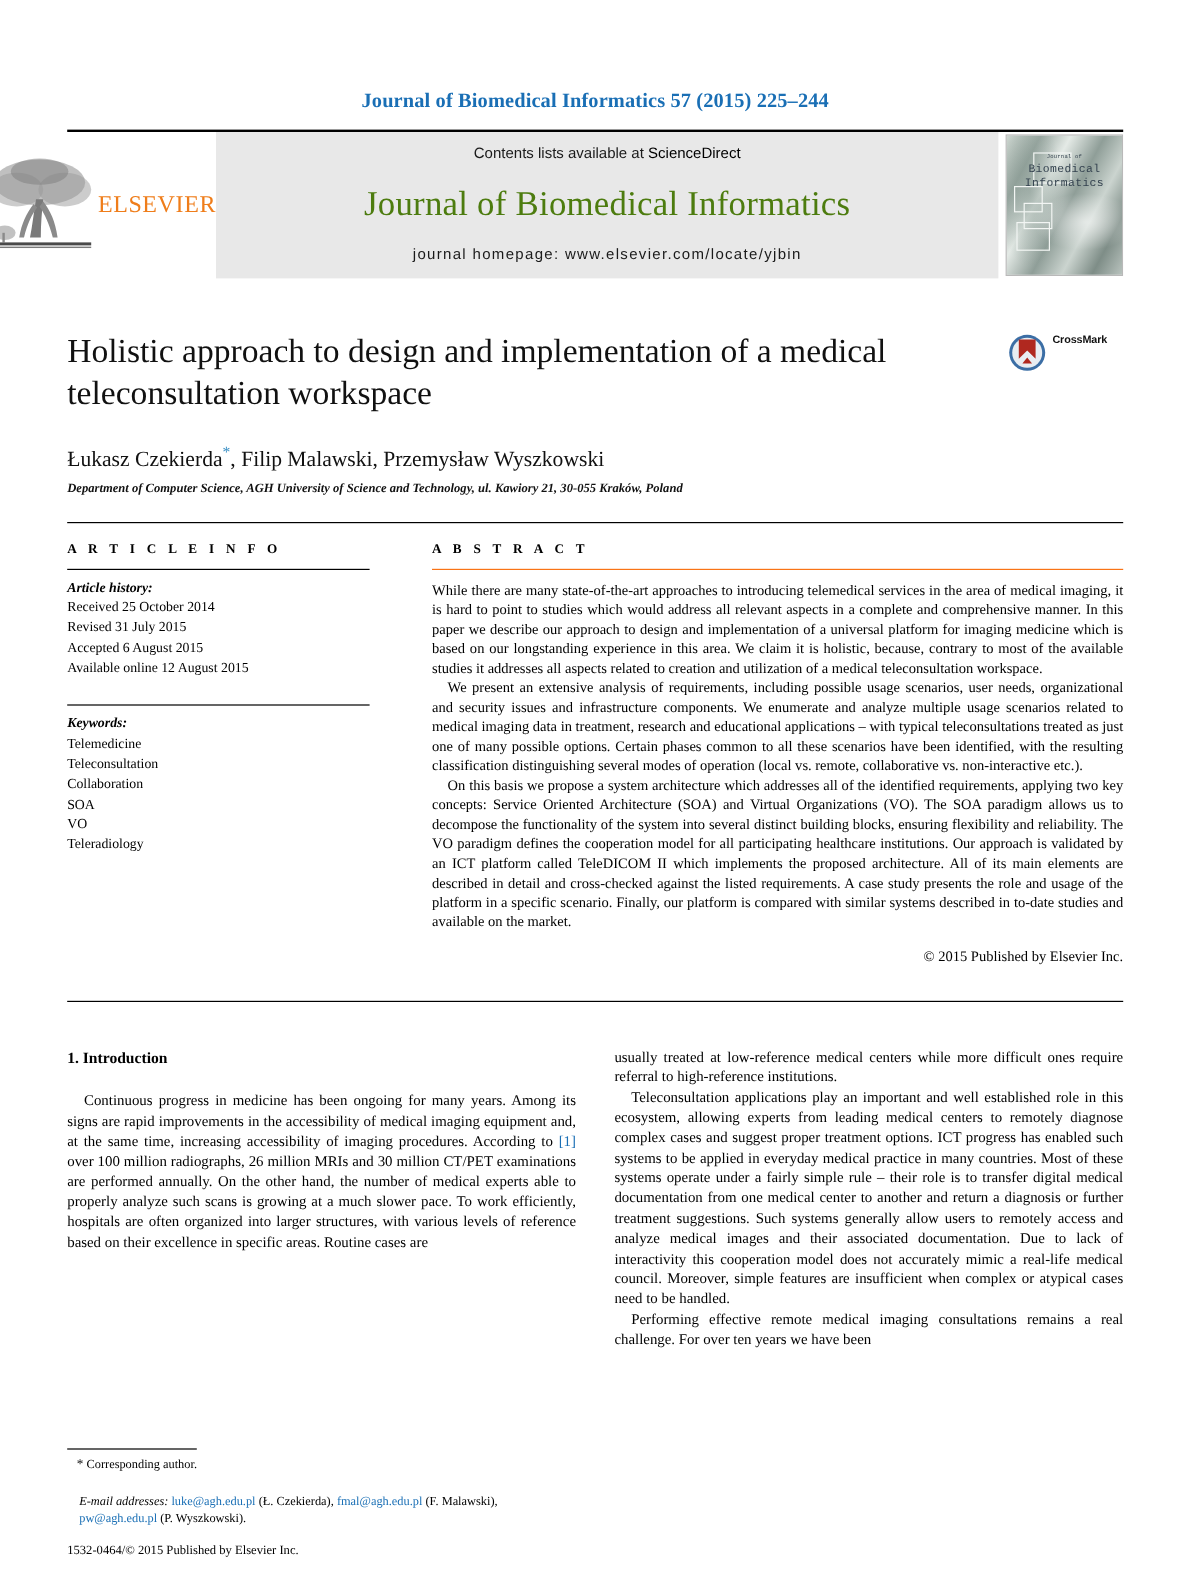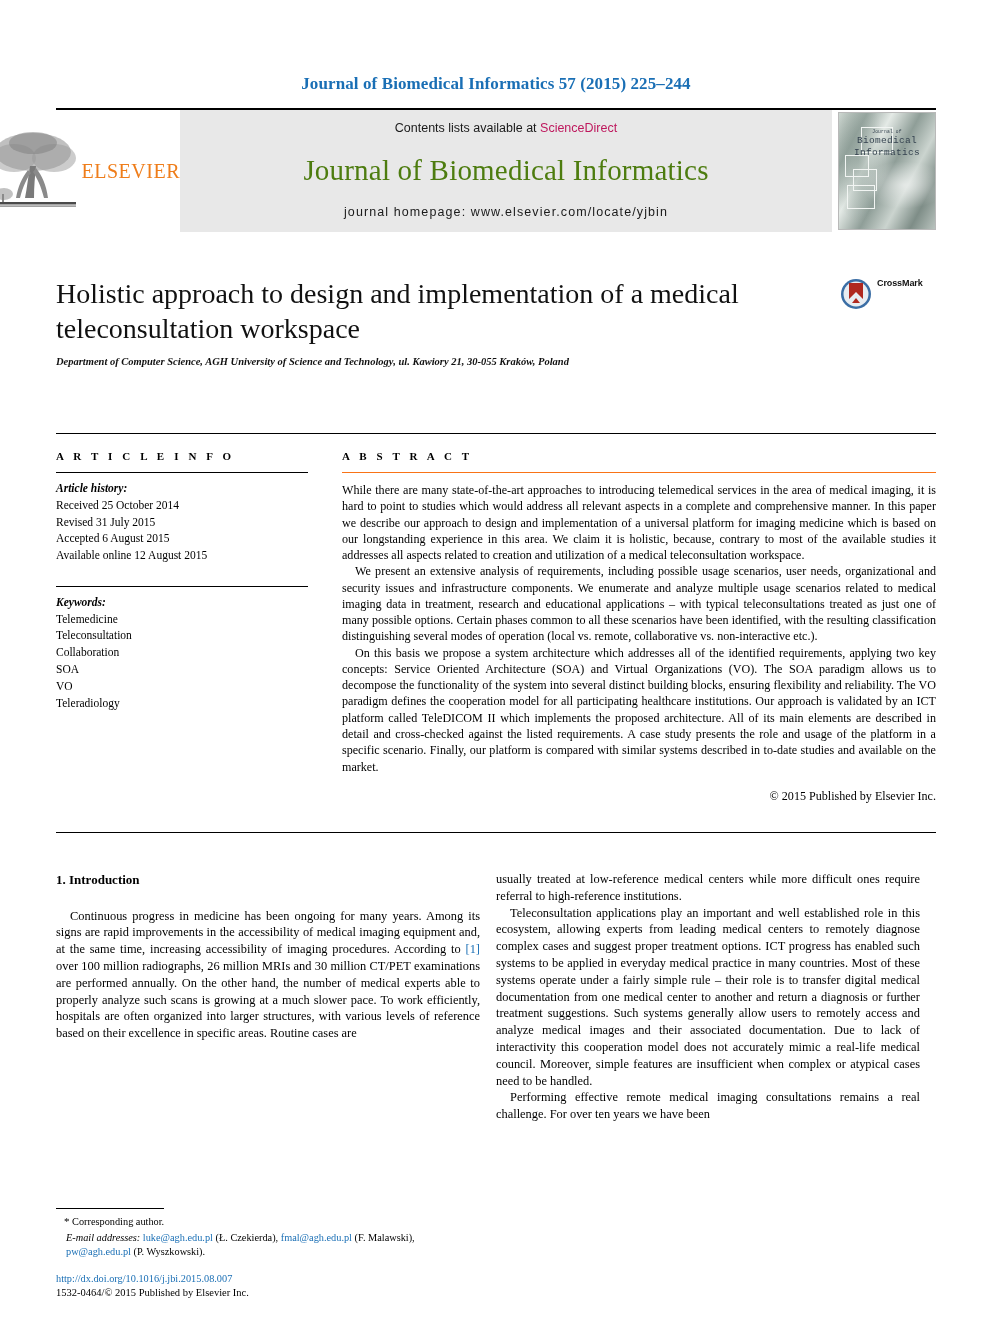--- a/index.html
+++ b/index.html
@@ -67,21 +67,21 @@
     align-items: center;
     justify-content: space-between;
     padding: 11px 0 13px 0;
   }
   .contents-line {
     font-family: "Liberation Sans", sans-serif;
     font-size: 12.5px;
     color: #1a1a1a;
   }
   .contents-line .sd-link {
-    color: #be185d;
+    color: #000000;
   }
   .journal-title {
     font-family: "Liberation Serif", serif;
     font-size: 29px;
     color: #4d7c0f;
     letter-spacing: 0.2px;
   }
   .homepage-line {
     font-family: "Liberation Sans", sans-serif;
     font-size: 12.5px;
@@ -174,25 +174,25 @@
     font-family: "Liberation Serif", serif;
     font-style: italic;
     font-weight: bold;
     font-size: 10.5px;
     margin-top: 9px;
     color: #111;
   }
 
   
   .info-abstract {
-    margin-top: 37px;
+    margin-top: 22px;
     border-top: 1.2px solid #000;
     padding-top: 16px;
     display: flex;
-    gap: 34px;
+    gap: 52px;
   }
   .col-info { width: 252px; flex: 0 0 252px; }
   .col-abstract { flex: 1 1 auto; }
   .sect-head {
     font-family: "Liberation Serif", serif;
     font-weight: bold;
     font-size: 11px;
     letter-spacing: 3.6px;
     margin-bottom: 10px;
   }
@@ -227,21 +227,21 @@
   }
 
   
   .body-rule {
     margin-top: 28px;
     border-top: 1.2px solid #000;
   }
   .two-col {
     margin-top: 38px;
     display: flex;
-    gap: 16px;
+    gap: 32px;
     font-size: 12.4px;
     line-height: 1.355;
     text-align: justify;
   }
   .two-col .col { width: 424px; flex: 0 0 424px; }
   .h2 {
     font-family: "Liberation Serif", serif;
     font-weight: bold;
     font-size: 13px;
     margin: 0 0 19px 0;
@@ -259,21 +259,21 @@
     font-size: 10.3px;
     line-height: 1.38;
   }
   .footnote-rule {
     border-top: 0.9px solid #000;
     width: 108px;
     margin-bottom: 5px;
   }
   .footnote .corr { padding-left: 8px; }
   .footnote .corr .ast { font-size: 11px; }
-  .footnote .emails { padding-left: 10px; text-indent: -0px; margin-top: 1px; }
+  .footnote .emails { padding-left: 10px; text-indent: -0px; margin-top: 17px; }
   .footnote .emails .lbl { font-style: italic; }
   .mail-link, .doi-link { color: #1a6fb5; }
   .footnote .doi-block { margin-top: 13px; line-height: 1.4; }
   .doi-link { display: block; font-size: 10.3px; }
   .issn { font-size: 10.5px; }
 </style>
 </head>
 <body>
 
 <div class="page">
@@ -338,20 +338,23 @@
           <circle cx="16" cy="16" r="12.5" fill="#e8edf2"></circle>
           <path d="M9 5 h14 v16 l-7 -7 l-7 7 Z" fill="#b0281f"></path>
           <path d="M16 20 l4 5 h-8 Z" fill="#b0281f"></path>
         </svg>
       </span>
       <span class="crossmark-label">CrossMark</span>
     </div>
 
     <h1 class="paper-title">Holistic approach to design and implementation of a medical teleconsultation workspace</h1>
 
+    <div class="authors">
+      <span>Łukasz Czekierda</span><span class="star">*</span><span>, Filip Malawski, Przemysław Wyszkowski</span>
+    </div>
 
     <div class="affiliation">Department of Computer Science, AGH University of Science and Technology, ul. Kawiory 21, 30-055 Kraków, Poland</div>
   </div>
 
   <div class="info-abstract">
 
     <div class="col-info">
       <div class="sect-head">A R T I C L E   I N F O</div>
       <div class="rule"></div>
       <div class="history">
@@ -403,18 +406,17 @@
     <div class="emails">
       <span class="lbl">E-mail addresses:</span>
       <span class="mail-link">luke@agh.edu.pl</span>
       <span>(Ł. Czekierda)</span>,
       <span class="mail-link">fmal@agh.edu.pl</span>
       <span>(F. Malawski)</span>,
       <span class="mail-link">pw@agh.edu.pl</span>
       <span>(P. Wyszkowski)</span>.
     </div>
     <div class="doi-block">
-      <span class="doi-link">http://dx.doi.org/10.1016/j.jbi.2015.08.007</span>
       <span class="issn">1532-0464/© 2015 Published by Elsevier Inc.</span>
     </div>
   </div>
 
 </div>
 
 </body></html>

